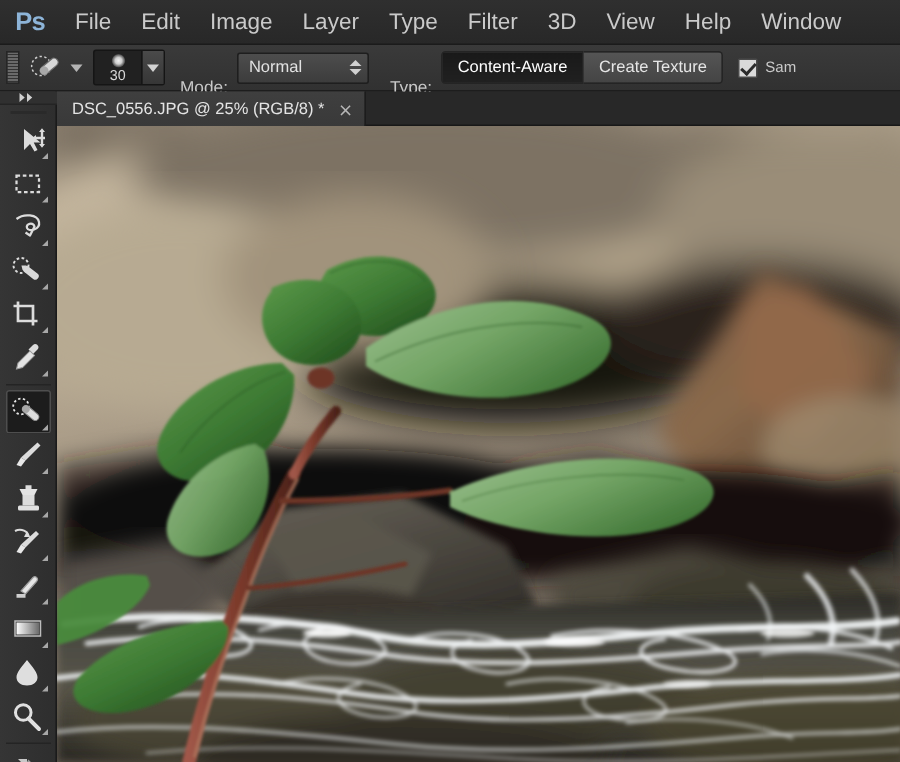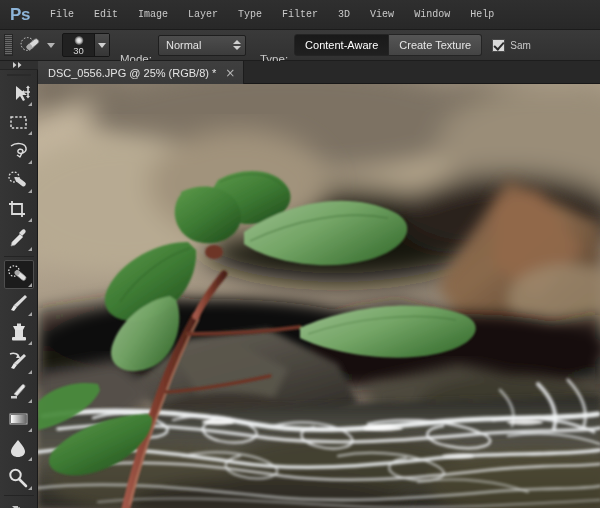--- a/index.html
+++ b/index.html
@@ -22,21 +22,21 @@
   }
   .ps-logo {
     width:40px; height:30px; display:flex; align-items:center; justify-content:center;
     font-family:"Liberation Sans", sans-serif;
     font-size:17px; font-weight:bold; color:#8db4d8;
     letter-spacing:-0.5px;
   }
   .menu-items { display:flex; align-items:center; height:30px; }
   .menu-item {
     padding:0 10px; height:30px; line-height:30px;
-    color:#cacaca; font-size:10px; cursor:default; white-space:nowrap;font-family:Liberation Mono, monospace;
+    color:#cacaca; font-size:15px; cursor:default; white-space:nowrap;
   }
 
   
   .optionsbar {
     position:absolute; top:30px; left:0; width:600px; height:31px;
     background:linear-gradient(#3a3a3a,#313131);
     border-bottom:1px solid #1d1d1d;
     display:flex; align-items:center; padding-left:4px;
   }
   .opt-grip {
@@ -168,22 +168,22 @@
     <div class="ps-logo">Ps</div>
     <div class="menu-items" id="menu-items">
         <div class="menu-item">File</div>
         <div class="menu-item">Edit</div>
         <div class="menu-item">Image</div>
         <div class="menu-item">Layer</div>
         <div class="menu-item">Type</div>
         <div class="menu-item">Filter</div>
         <div class="menu-item">3D</div>
         <div class="menu-item">View</div>
+        <div class="menu-item">Help</div>
         <div class="menu-item">Window</div>
-        <div class="menu-item">Help</div>
       </div>
   </div>
 
   <div class="optionsbar">
     <div class="opt-grip"></div>
 
     <div class="tool-preview">
       <svg width="24" height="20" viewBox="0 0 24 20">
         <g stroke="#cfcfcf" stroke-width="1" fill="none" stroke-dasharray="1.6 1.6">
           <circle cx="8.5" cy="9" r="6.4"></circle>

